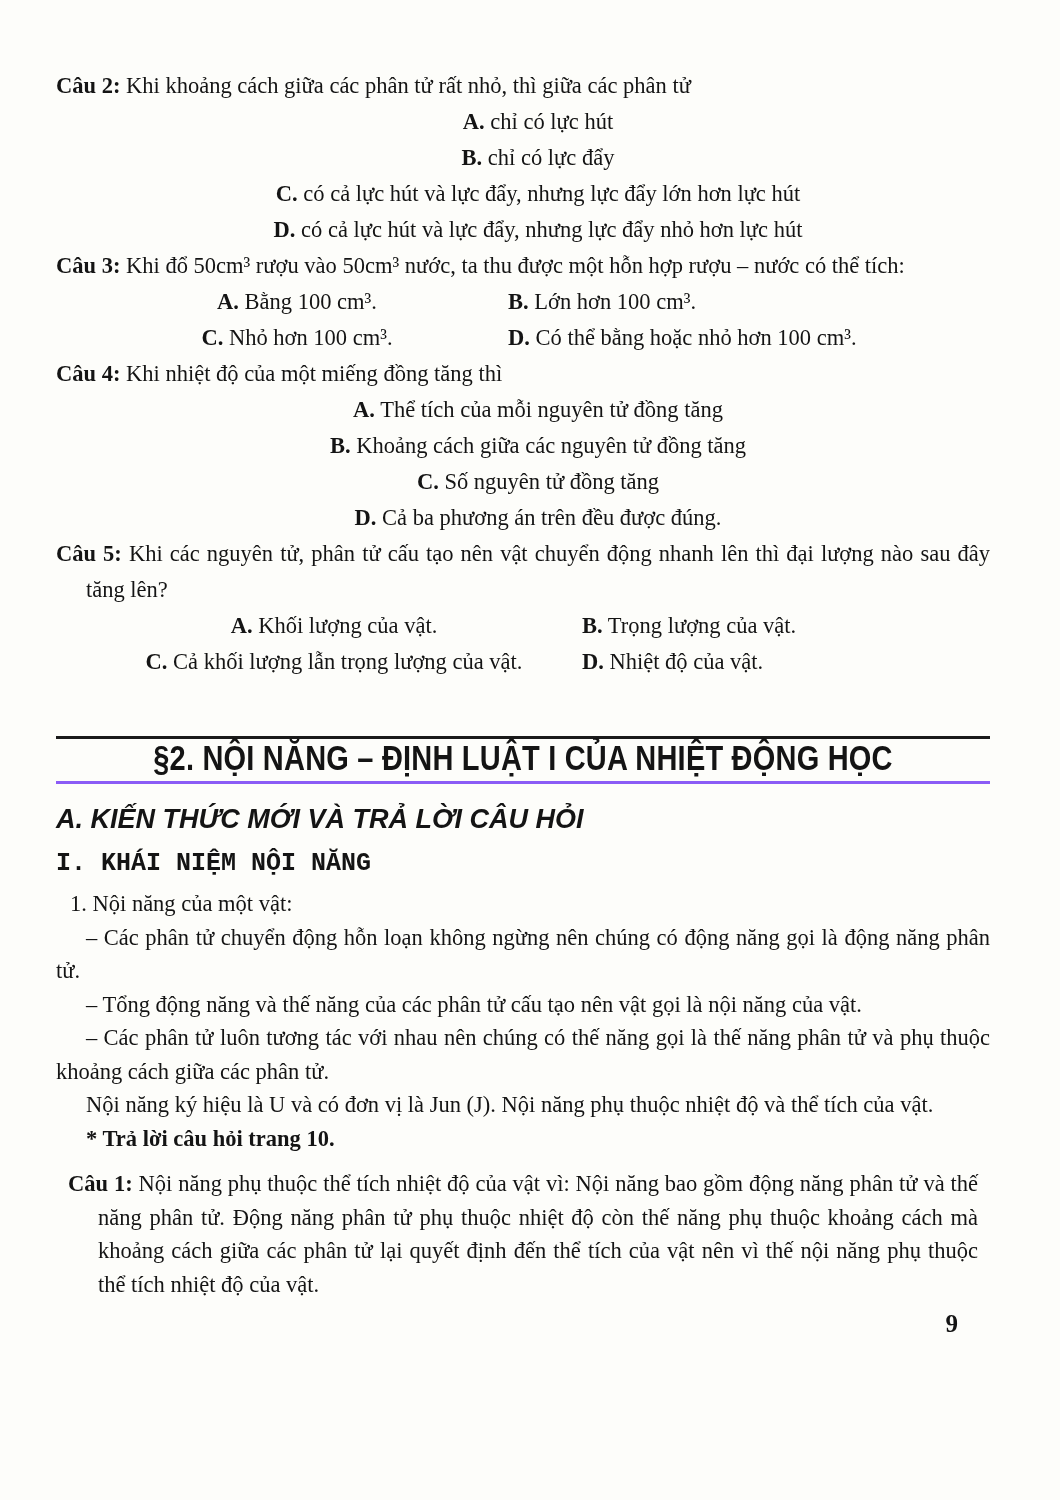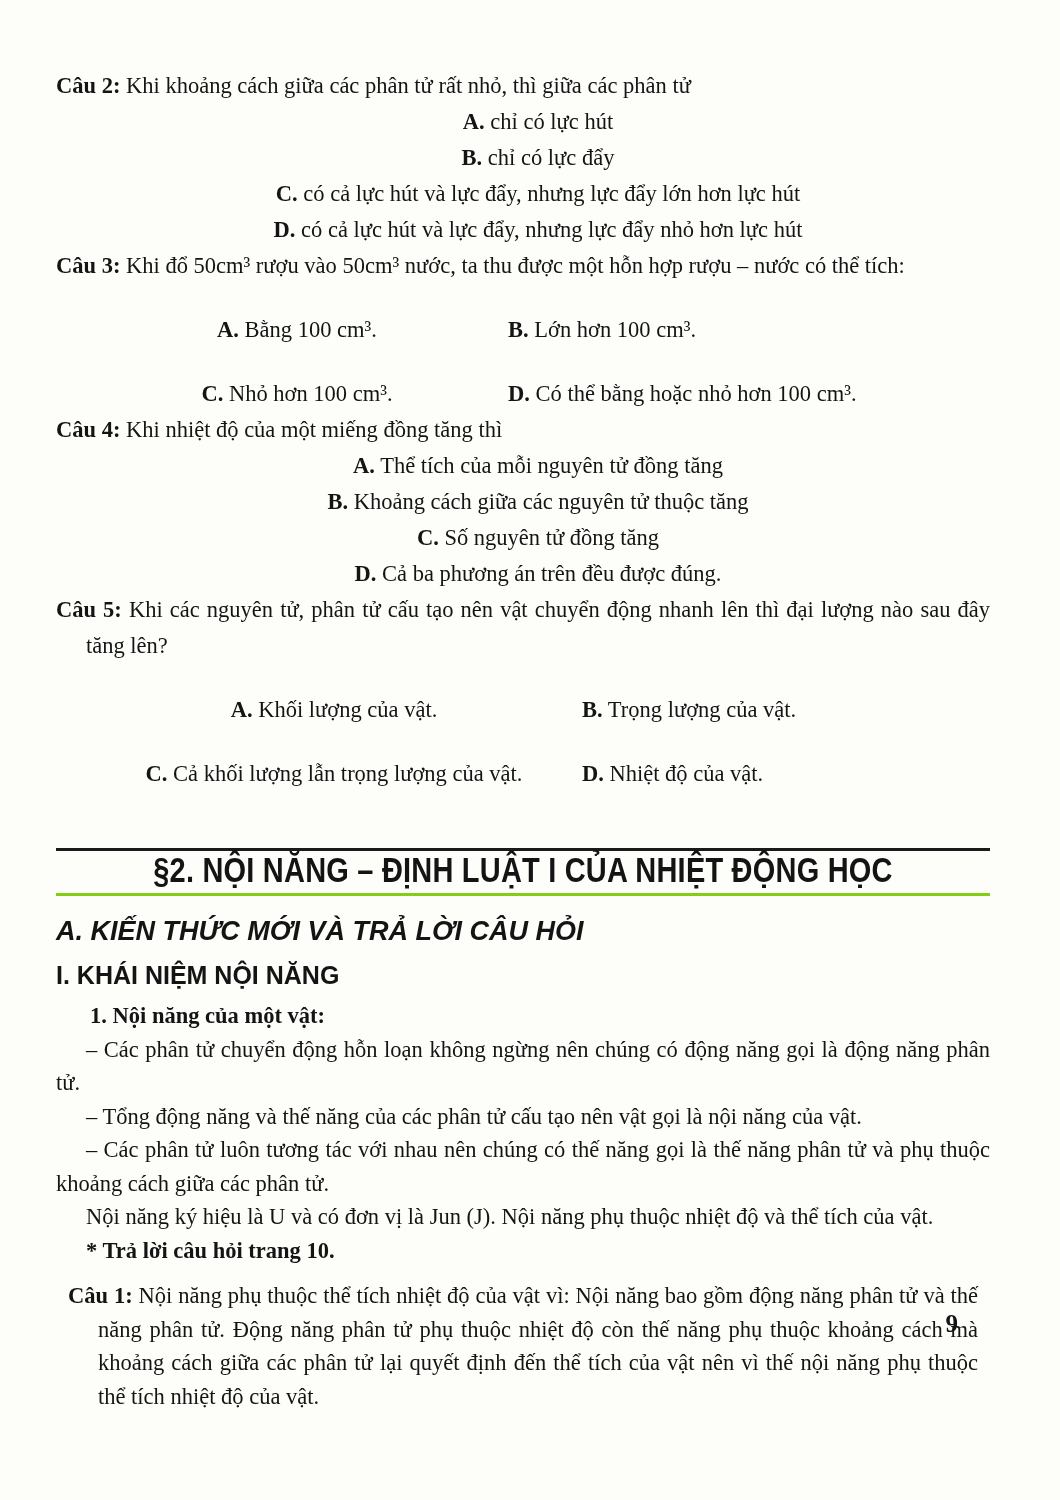--- a/index.html
+++ b/index.html
@@ -17,55 +17,55 @@
     padding: 68px 70px 0 56px;
     border-radius: 13px;
   }
   
   .quiz { font-size: 22.5px; line-height: 36px; }
   .q-head { margin: 0; padding-left: 30px; text-indent: -30px; text-align: justify; }
   .q-label { font-weight: 700; }
   .opts { margin: 0 0 0 30px; }
   .opt { margin: 0; text-align: center; }
   .opt-letter { font-weight: 700; }
-  .opt-pair { display: flex; margin-top: 28px; }
+  .opt-pair { display: flex; }
   .pair-q3 > .opt:first-child { width: 422px; }
   .pair-q5 > .opt:first-child { width: 496px; }
   
   .banner {
     margin-top: 56px;
     border-top: 3px solid #1a1a1a;
-    border-bottom: 3px solid #84cc16;
+    border-bottom: 3px solid #8b5cf6;
     padding: 3px 0 6px;
     text-align: center;
   }
   .banner-title {
     font-family: "Liberation Sans", "DejaVu Sans", sans-serif;
     font-weight: 700;
     font-size: 29px;
     letter-spacing: 0.2px;
     display: inline-block;
     transform: scaleY(1.18);
     margin: 0;
   }
   
   .h-a {
     font-family: "Liberation Sans", "DejaVu Sans", sans-serif;
     font-weight: 700; font-size: 27px;
     margin: 20px 0 0;
     font-style: italic;
   }
   .h-i {
-    font-family: Liberation Sans, sans-serif;
+    font-family: Liberation Mono, monospace;
     font-weight: 700; font-size: 25px;
     margin: 14px 0 0;
   }
   
   .body-text { font-size: 22.5px; line-height: 33.5px; margin-top: 9px; }
-  .sub { font-weight: 700; margin: 0 0 0 34px; }
+  .sub { font-weight: 400; margin: 0 0 0 14px; }
   .para { margin: 0; text-align: justify; text-indent: 30px; }
   .note { margin: 0 0 0 30px; font-weight: 700; }
   .answer { margin: 12px; text-align: justify; padding-left: 30px; text-indent: -30px; }
   .answer-label { font-weight: 700; }
   
   .page-num {
     position: absolute;
     right: 102px; bottom: 42px;
     font-size: 25px; font-weight: 700;
   }
@@ -98,21 +98,21 @@
           <p class="opt"><span class="opt-letter">C.</span> <span>Nhỏ hơn 100 cm³.</span></p>
           <p class="opt"><span class="opt-letter">D.</span> <span>Có thể bằng hoặc nhỏ hơn 100 cm³.</span></p>
         </div>
       </div>
     </div>
 
     <div>
       <p class="q-head"><span class="q-label">Câu 4:</span> <span>Khi nhiệt độ của một miếng đồng tăng thì</span></p>
       <div class="opts">
         <p class="opt"><span class="opt-letter">A.</span> <span>Thể tích của mỗi nguyên tử đồng tăng</span></p>
-        <p class="opt"><span class="opt-letter">B.</span> <span>Khoảng cách giữa các nguyên tử thuộc tăng</span></p>
+        <p class="opt"><span class="opt-letter">B.</span> <span>Khoảng cách giữa các nguyên tử đồng tăng</span></p>
         <p class="opt"><span class="opt-letter">C.</span> <span>Số nguyên tử đồng tăng</span></p>
         <p class="opt"><span class="opt-letter">D.</span> <span>Cả ba phương án trên đều được đúng.</span></p>
       </div>
     </div>
 
     <div>
       <p class="q-head"><span class="q-label">Câu 5:</span> <span>Khi các nguyên tử, phân tử cấu tạo nên vật chuyển động nhanh lên thì đại lượng nào sau đây tăng lên?</span></p>
       <div class="opts">
         <div class="opt-pair pair-q5">
           <p class="opt"><span class="opt-letter">A.</span> <span>Khối lượng của vật.</span></p>

